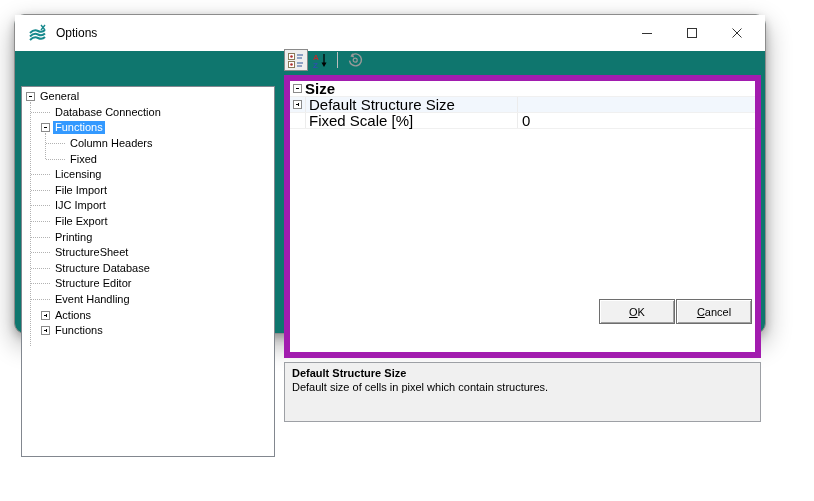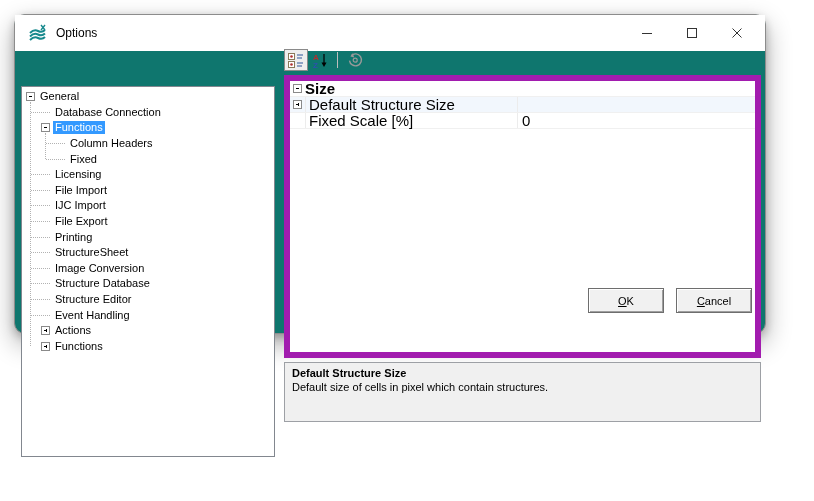--- a/index.html
+++ b/index.html
@@ -53,21 +53,21 @@
                border-right:1px solid #ececec; flex:0 0 auto; }
   .pg-gutter .expander { margin-left:3px; margin-right:0; }
   .pg-name { width:212px; padding-left:3px; border-right:1px solid #ececec; height:100%;
              display:flex; align-items:center; flex:0 0 auto; white-space:nowrap; }
   .pg-value { flex:1; padding-left:4px; white-space:nowrap; }
   
   .pg-desc { position:absolute; left:269px; top:347px; width:477px; height:60px;
              background:#f0f0f0; border:1px solid #9da0a5; padding:4px 7px; font-size:11px; color:#000; }
   .pg-desc-title { font-weight:bold; margin-bottom:2px; }
   
-  .btn-row { position:absolute; right:13px; bottom:20px; display:flex; gap:12px;justify-content:space-between; }
+  .btn-row { position:absolute; right:13px; bottom:9px; display:flex; gap:1px;justify-content:space-between; }
   .dlg-btn { width:76px; height:25px; background:#f1f1f1; border:1px solid #6e6e6e;
              box-shadow:inset 1px 1px 0 #ffffff, inset -1px -1px 0 #9f9f9f;
              font-family:"Liberation Sans","DejaVu Sans",sans-serif; font-size:11px; color:#000; }
   .accel { display:inline-block; }
   .accel::first-letter { text-decoration:underline; }
 </style>
 </head>
 <body>
 
 <div class="stage">
@@ -141,24 +141,20 @@
           <span class="dash" style="margin-left: 9px; width: 19px;"></span>
           <span class="tree-label">File Export</span>
         </div>
         <div class="tree-row">
           <span class="dash" style="margin-left: 9px; width: 19px;"></span>
           <span class="tree-label">Printing</span>
         </div>
         <div class="tree-row">
           <span class="dash" style="margin-left: 9px; width: 19px;"></span>
           <span class="tree-label">StructureSheet</span>
-        </div>
-        <div class="tree-row">
-          <span class="dash" style="margin-left: 9px; width: 19px;"></span>
-          <span class="tree-label">Image Conversion</span>
         </div>
         <div class="tree-row">
           <span class="dash" style="margin-left: 9px; width: 19px;"></span>
           <span class="tree-label">Structure Database</span>
         </div>
         <div class="tree-row">
           <span class="dash" style="margin-left: 9px; width: 19px;"></span>
           <span class="tree-label">Structure Editor</span>
         </div>
         <div class="tree-row">

